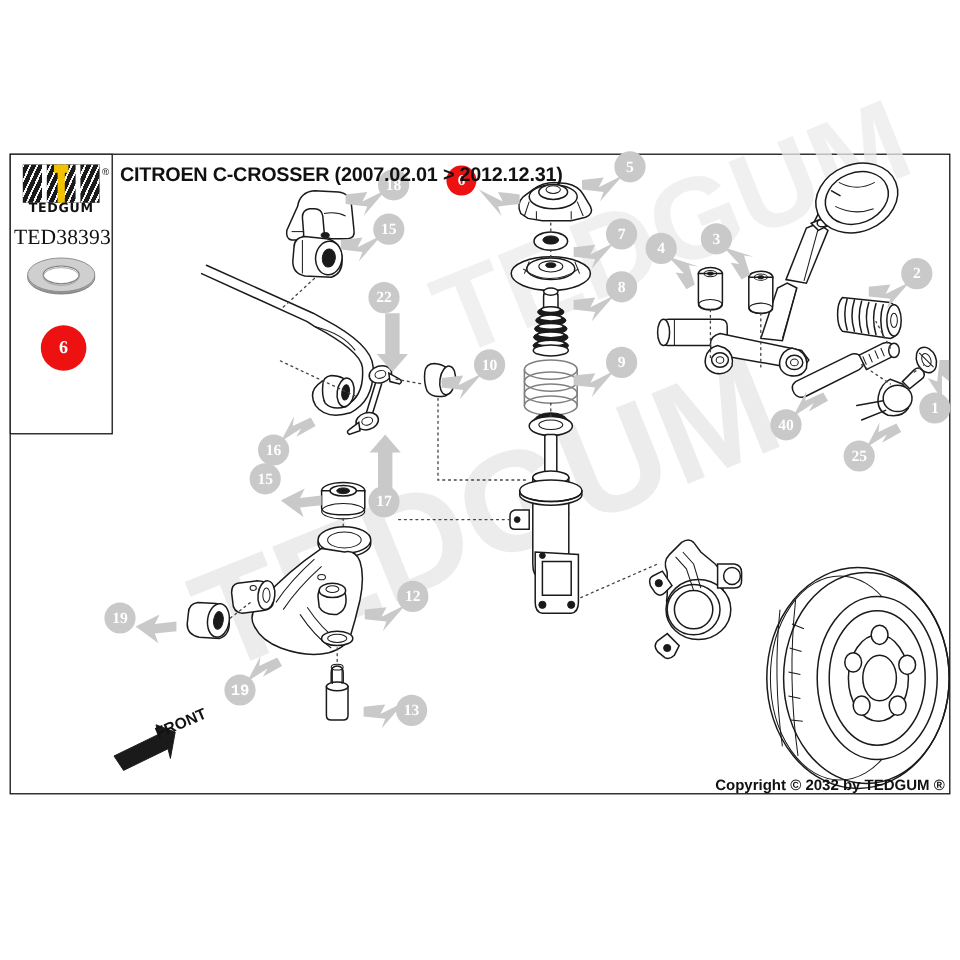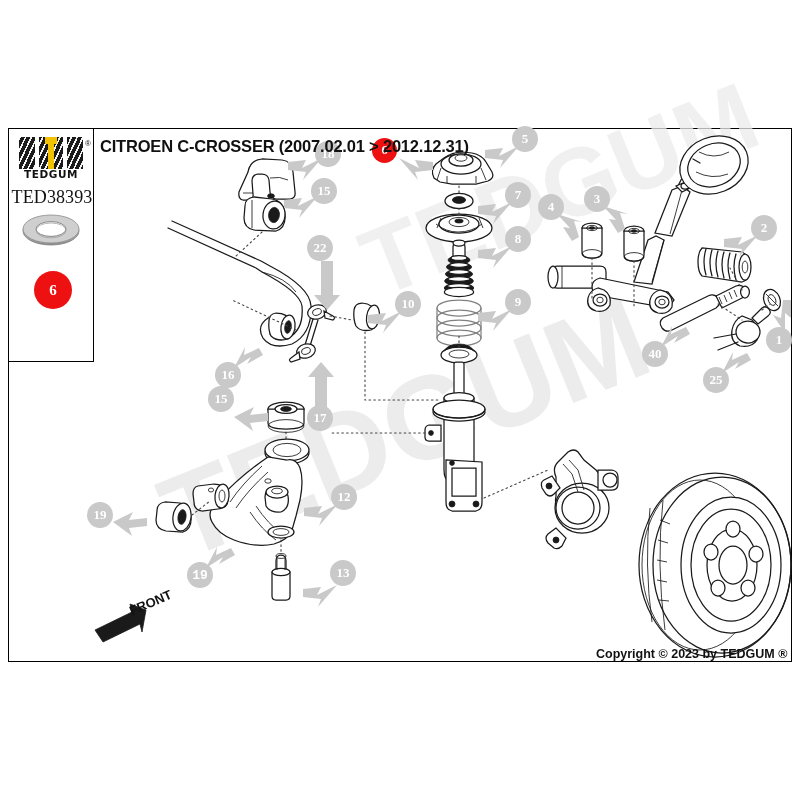--- a/index.html
+++ b/index.html
@@ -439,36 +439,36 @@
         <ellipse cx="30" cy="16" rx="28" ry="14" fill="#cfcfcf" stroke="#8c8c8c" stroke-width=".8"></ellipse>
         <ellipse cx="30" cy="16" rx="15" ry="7.4" fill="#ffffff" stroke="#7d7d7d" stroke-width=".9"></ellipse>
         <ellipse cx="30" cy="17.4" rx="15" ry="7.4" fill="none" stroke="#9a9a9a" stroke-width=".7"></ellipse>
       </svg>
     </div>
 
     <div class="badge-side">6</div>
   </div>
 
   <div class="title">CITROEN C-CROSSER  (2007.02.01 &gt; 2012.12.31)</div>
-  <div class="copyright">Copyright © 2023 by TEDGUM ®</div>
+  <div class="copyright">Copyright © 2032 by TEDGUM ®</div>
 
   <div id="callouts">
       <div class="callout" style="left: 766px; top: 327px;">1</div>
       <div class="callout" style="left: 751px; top: 215px;">2</div>
       <div class="callout" style="left: 584px; top: 186px;">3</div>
       <div class="callout" style="left: 538px; top: 194px;">4</div>
       <div class="callout" style="left: 512px; top: 126px;">5</div>
       <div class="callout red" style="left: 372px; top: 138px;">6</div>
       <div class="callout" style="left: 505px; top: 182px;">7</div>
       <div class="callout" style="left: 505px; top: 226px;">8</div>
       <div class="callout" style="left: 505px; top: 289px;">9</div>
       <div class="callout" style="left: 395px; top: 291px; text-align: center;">10</div>
       <div class="callout" style="left: 307px; top: 405px;">17</div>
       <div class="callout" style="left: 331px; top: 484px;">12</div>
-      <div class="callout" style="left: 330px; top: 560px;">13</div>
+      <div class="callout" style="left: 330px; top: 579px;">13</div>
       <div class="callout" style="left: 87px; top: 502px;">19</div>
       <div class="callout" style="left: 208px; top: 386px; font-family: Liberation Serif, serif;">15</div>
       <div class="callout" style="left: 215px; top: 362px;">16</div>
       <div class="callout" style="left: 311px; top: 178px;">15</div>
       <div class="callout" style="left: 315px; top: 141px;">18</div>
       <div class="callout" style="left: 187px; top: 562px; font-family: Liberation Mono, monospace;">19</div>
       <div class="callout" style="left: 642px; top: 341px;">40</div>
       <div class="callout" style="left: 703px; top: 367px;">25</div>
       <div class="callout" style="left: 307px; top: 235px;">22</div>
     </div>

